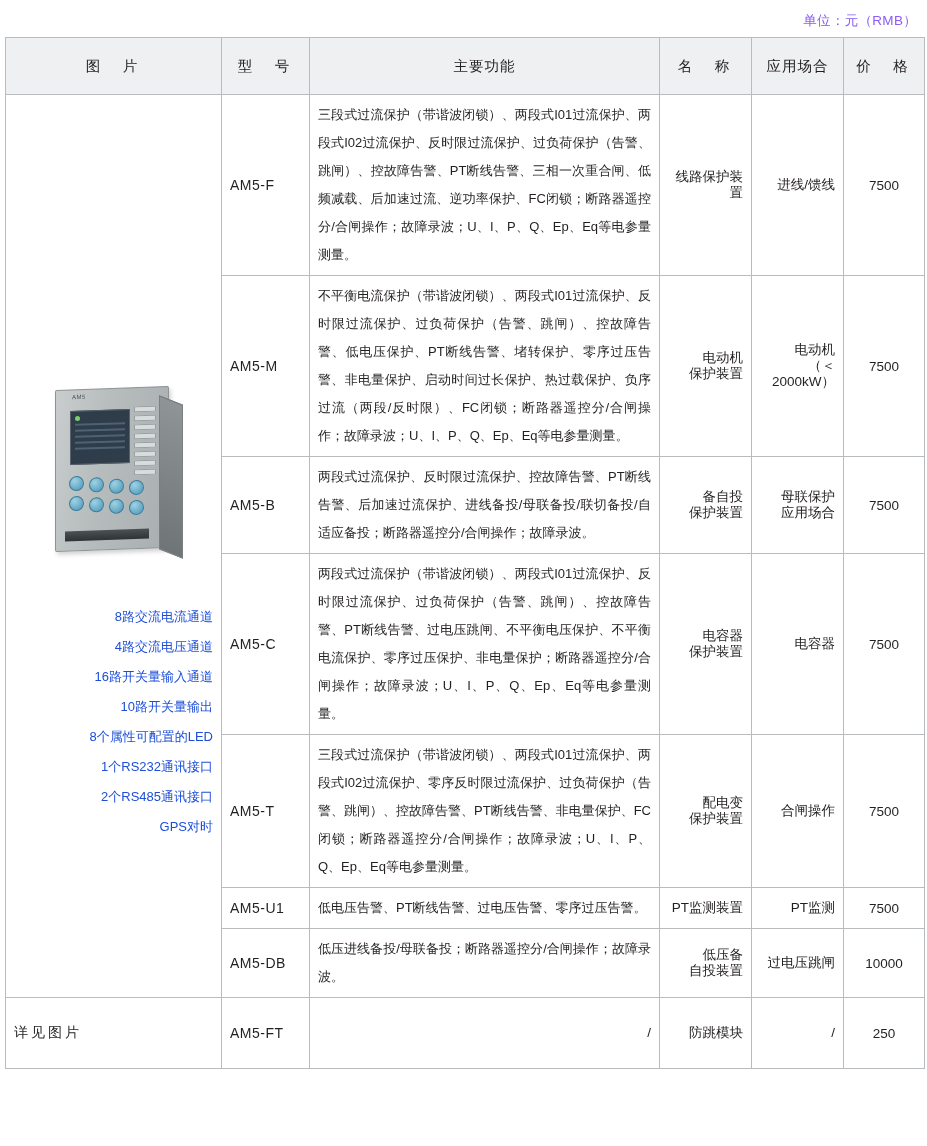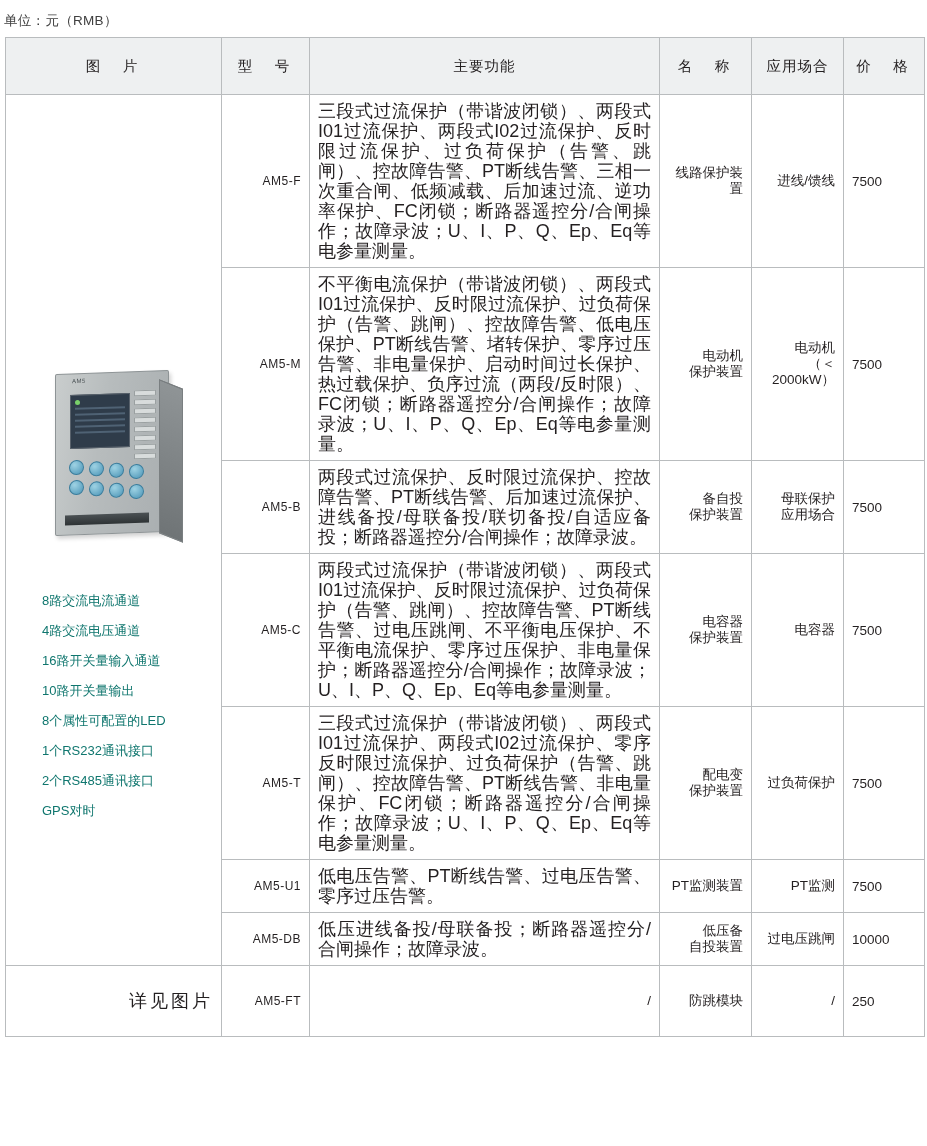--- a/index.html
+++ b/index.html
@@ -26,23 +26,23 @@
     margin-left: 0;
     overflow: hidden;
     color: #7a7a7a;
     font-size: 9px;
     line-height: 9px;
     letter-spacing: 0.5px;
     white-space: nowrap;
     opacity: .75;
   }
   .unit-row {
-    text-align: left;
+    text-align: right;
     font-size: 13.5px;
-    color: #404040;
+    color: #8b5cf6;
     padding: 6px 6px 7px 0;
     letter-spacing: .3px;
   }
   table.spec {
     width: 919px;
     border-collapse: collapse;
     table-layout: fixed;
     margin: 0 0 0 1px;
     padding-left: 15px;
   }
@@ -163,51 +163,51 @@
   }
   .dev-screen-lines i {
     display: block;
     height: 2px;
     margin-bottom: 4px;
     background: #4f6274;
   }
   .feature-list {
     margin: 34px 0 0 0;
     padding: 0 0 0 28px;
-    text-align: left;
+    text-align: right;
     font-size: 13px;
     line-height: 30px;
-    color: #0f766e;
+    color: #1d4ed8;
     list-style: none;
   }
   .func {
-    font-size: 18px;
-    line-height: 20px;
+    font-size: 13px;
+    line-height: 28px;
     text-align: justify;
     text-justify: inter-ideograph;
     padding: 10px 12px;
   }
   .ctr {
     text-align: right;
     font-size: 13.5px;
     line-height: 16px;
   }
   .model {
-    text-align: right;
-    font-size: 12px;
+    text-align: left;
+    font-size: 14px;
     letter-spacing: .5px;
   }
   .price {
-    text-align: left;
+    text-align: center;
     font-size: 13.5px;
   }
   .lastrow td { height: 58px; }
   .detail {
-    text-align: right;
-    font-size: 18px;
+    text-align: left;
+    font-size: 14px;
     letter-spacing: 3px;
   }
 </style>
 </head>
 <body>
 
 <div class="page">
 
   <div class="topline"></div>
 
@@ -331,21 +331,21 @@
         <td class="price">7500</td>
       </tr>
 
       <tr>
         <td class="model">AM5-T</td>
         <td class="func">三段式过流保护（带谐波闭锁）、两段式I01过流保护、两段式I02过流保护、零序反时限过流保护、过负荷保护（告警、跳闸）、控故障告警、PT断线告警、非电量保护、FC闭锁；断路器遥控分/合闸操作；故障录波；U、I、P、Q、Ep、Eq等电参量测量。</td>
         <td class="ctr">
           <div>配电变</div>
           <div>保护装置</div>
         </td>
-        <td class="ctr">过负荷保护</td>
+        <td class="ctr">合闸操作</td>
         <td class="price">7500</td>
       </tr>
 
       <tr>
         <td class="model">AM5-U1</td>
         <td class="func">低电压告警、PT断线告警、过电压告警、零序过压告警。</td>
         <td class="ctr">PT监测装置</td>
         <td class="ctr">PT监测</td>
         <td class="price">7500</td>
       </tr>

